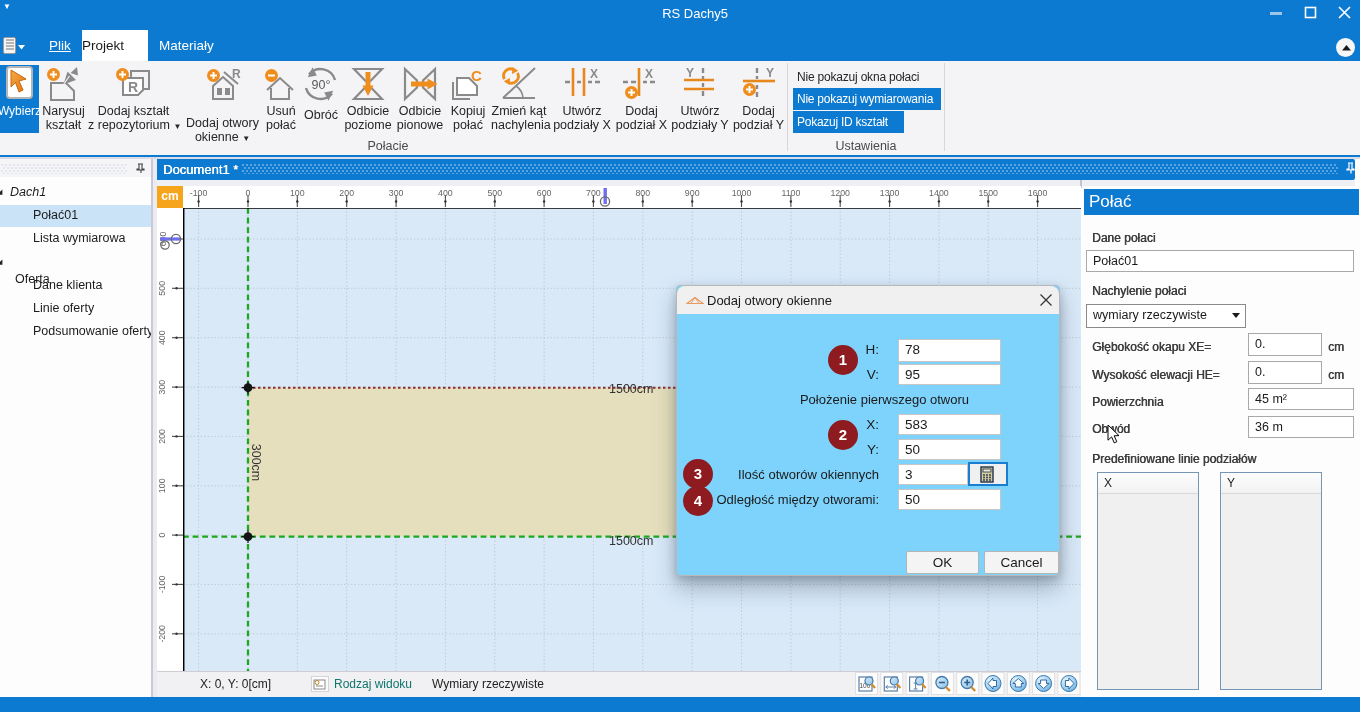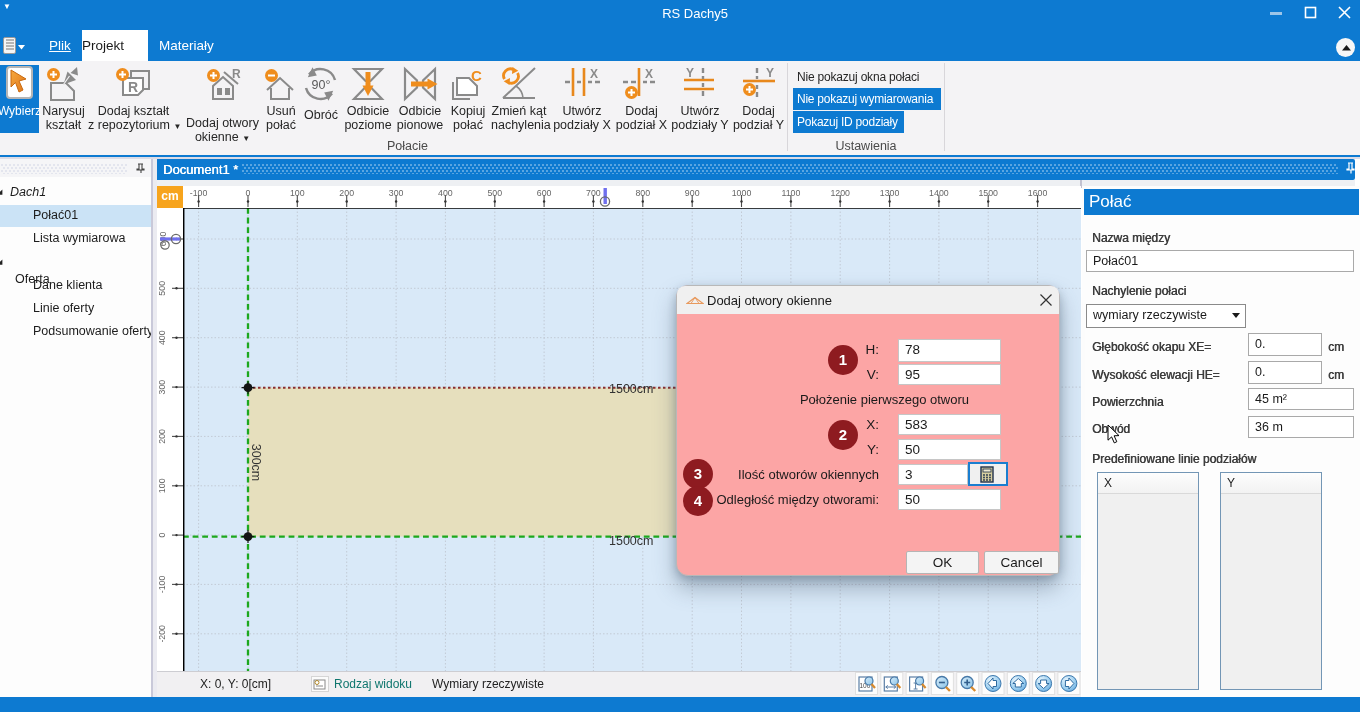--- a/index.html
+++ b/index.html
@@ -169,28 +169,28 @@
 
     <svg class="abs" style="left:740px;top:5px;" width="38" height="35">
       <path d="M3 15 h32" stroke="#e8881c" stroke-width="2.6"></path>
       <path d="M17 2 v5 M17 10 v3 M17 19 v4 M17 26 v5" stroke="#8a8a8a" stroke-width="2.4"></path>
       <text x="26" y="11" font-size="12" font-weight="bold" fill="#8a8a8a">Y</text>
       <circle cx="9.5" cy="23.5" r="6.5" fill="#ef8d1d"></circle>
         <path d="M6 23.5 h7 M9.5 20 v7" stroke="#fff" stroke-width="2"></path>
     </svg>
     <div class="lbl abs" style="left:731px;top:44px;width:55px;">Dodaj<br>podział Y</div>
     <div class="abs" style="left:388px;top:78px;width:0;"></div>
-    <div class="lbl abs" style="left:348px;top:79px;width:80px;color:#4a4a4a;text-align:right;">Połacie</div>
+    <div class="lbl abs" style="left:348px;top:79px;width:80px;color:#4a4a4a;">Połacie</div>
     <div class="abs" style="left:787px;top:2px;width:1px;height:88px;background:#d8d6da;"></div>
 
     <div class="abs" style="left:797px;top:9px;font-size:12px;letter-spacing:-0.2px;color:#262626;">Nie pokazuj okna połaci</div>
     <div class="abs blue" style="left:793px;top:27px;width:148px;height:22px;"></div>
     <div class="abs" style="left:797px;top:31px;font-size:12px;letter-spacing:-0.25px;color:#fff;">Nie pokazuj wymiarowania</div>
     <div class="abs blue" style="left:793px;top:50px;width:111px;height:22px;"></div>
-    <div class="abs" style="left:797px;top:54px;font-size:12px;letter-spacing:-0.25px;color:#fff;">Pokazuj ID podziały</div>
+    <div class="abs" style="left:797px;top:54px;font-size:12px;letter-spacing:-0.25px;color:#fff;">Pokazuj ID kształt</div>
     <div class="lbl abs" style="left:826px;top:79px;width:80px;color:#4a4a4a;">Ustawienia</div>
     <div class="abs" style="left:944px;top:2px;width:1px;height:88px;background:#d8d6da;"></div>
   </div>
 
   <div class="abs" style="left:0;top:157px;width:151px;height:540px;background:#fdfdfd;"></div>
   <div class="abs" style="left:0;top:159px;width:151px;height:18px;background:#f5f5f7;"></div>
     <svg class="abs" style="left:1px;top:164px;" width="126" height="10">
       <defs>
         <pattern id="dpg" width="4" height="6" patternUnits="userSpaceOnUse">
           <circle cx="1" cy="1" r="0.7" fill="#c2c6dc"></circle>
@@ -471,21 +471,21 @@
           </g>
         </g>
       </svg></div>
 
   <div class="abs" style="left:1082px;top:186px;width:278px;height:511px;background:#fdfdfd;"></div>
   <svg class="abs" style="left:1346px;top:162px;" width="10" height="12">
       <path d="M2 1 h5 M3 1 v6 h-2 l0 1 h7 l0 -1 h-2 v-6 M5 8 v3.5" stroke="#fff" stroke-width="1.2" fill="none"></path>
     </svg>
   <div class="abs blue" style="left:1084px;top:189px;width:275px;height:26px;color:#fff;font-size:17px;padding:3px 0 0 5px;">Połać</div>
   <div id="rightpanel">
-    <div class="rpl" style="left:1092px;top:231px;">Nazwa między</div>
+    <div class="rpl" style="left:1092px;top:231px;">Dane połaci</div>
     <div class="rfield" style="left:1086px;top:250px;width:268px;height:22px;">Połać01</div>
     <div class="rpl" style="left:1092px;top:284px;">Nachylenie połaci</div>
     <div class="rfield" style="left:1086px;top:304px;width:160px;height:24px;border-color:#8a8a8a;">wymiary rzeczywiste</div>
     <div class="abs" style="left:1232px;top:313px;width:0;height:0;border-left:4.5px solid transparent;border-right:4.5px solid transparent;border-top:5.5px solid #1a1a1a;"></div>
     <div class="rpl" style="left:1092px;top:340px;">Głębokość okapu XE=</div>
     <div class="rfield" style="left:1248px;top:333px;width:74px;height:23px;">0.</div>
     <div class="rpl" style="left:1328px;top:340px;">cm</div>
     <div class="rpl" style="left:1092px;top:368px;">Wysokość elewacji HE=</div>
     <div class="rfield" style="left:1248px;top:361px;width:74px;height:23px;">0.</div>
     <div class="rpl" style="left:1328px;top:368px;">cm</div>
@@ -497,21 +497,21 @@
     <div class="abs" style="left:1097px;top:472px;width:102px;height:218px;background:#f0f0f0;border:1px solid #7396b5;">
       <div style="height:21px;background:linear-gradient(#fdfdfd,#f2f2f2);border-bottom:1px solid #d9d9d9;font-size:12px;color:#222;padding:3px 0 0 6px;">X</div>
     </div>
     <div class="abs" style="left:1220px;top:472px;width:102px;height:218px;background:#f0f0f0;border:1px solid #7396b5;">
       <div style="height:21px;background:linear-gradient(#fdfdfd,#f2f2f2);border-bottom:1px solid #d9d9d9;font-size:12px;color:#222;padding:3px 0 0 6px;">Y</div>
     </div>
   </div>
 
   <div class="abs blue" style="left:0;top:697px;width:1360px;height:15px;"></div>
 
-  <div id="dialog" class="abs" style="left:676px;top:285px;width:384px;height:291px;background:#fca5a5;border:1px solid #b8b8b8;border-radius:12px;box-shadow:0 3px 8px rgba(40,60,80,.25), 0 12px 22px rgba(60,80,100,.38);">
+  <div id="dialog" class="abs" style="left:676px;top:285px;width:384px;height:291px;background:#7dd3fc;border:1px solid #b8b8b8;border-radius:4px;box-shadow:0 3px 8px rgba(40,60,80,.25), 0 12px 22px rgba(60,80,100,.38);">
     <div class="abs" style="left:0;top:0;width:382px;height:28px;background:#f0f0f0;border-radius:8px 8px 0 0;"></div>
     <svg class="abs" style="left:9px;top:8px;" width="18" height="12">
         <path d="M1 9.5 L9 3.5 L17 9.5 Z" fill="none" stroke="#e8995c" stroke-width="1.1"></path>
         <path d="M5 9.5 L9 3.5 M13 9.5 L9 3.5" stroke="#e8995c" stroke-width="0.9" fill="none"></path>
       </svg>
     <div class="abs" style="left:30px;top:7px;font-size:13px;color:#1a1a1a;">Dodaj otwory okienne</div>
     <svg class="abs" style="left:362px;top:7px;" width="14" height="14">
         <path d="M1.5 1.5 L12.5 12.5 M12.5 1.5 L1.5 12.5" stroke="#333" stroke-width="1.2"></path>
       </svg>
     <div class="redc" style="left:151px;top:59px;">1</div>

